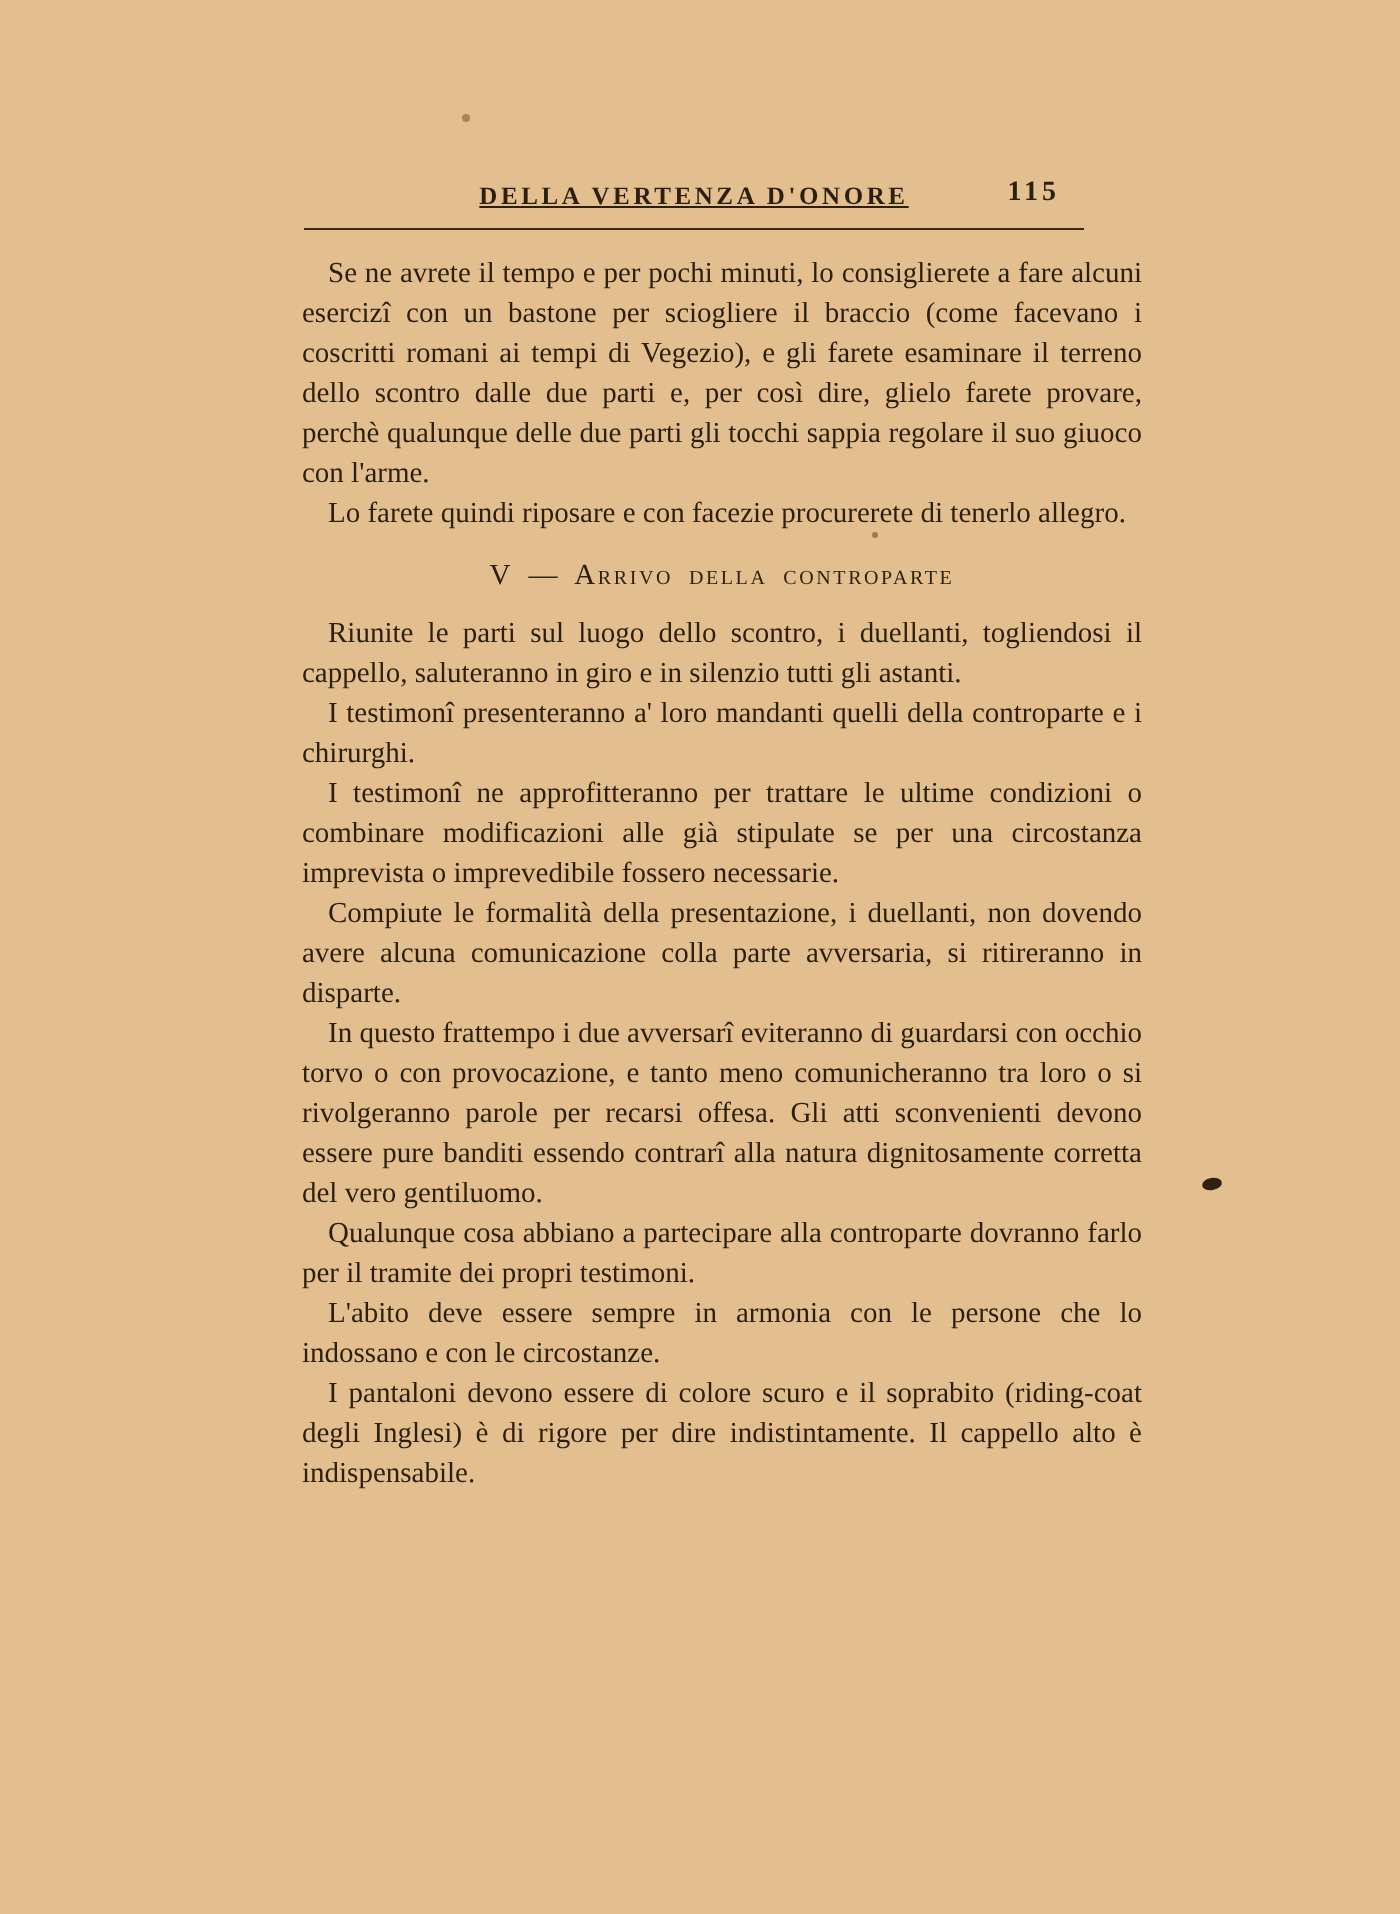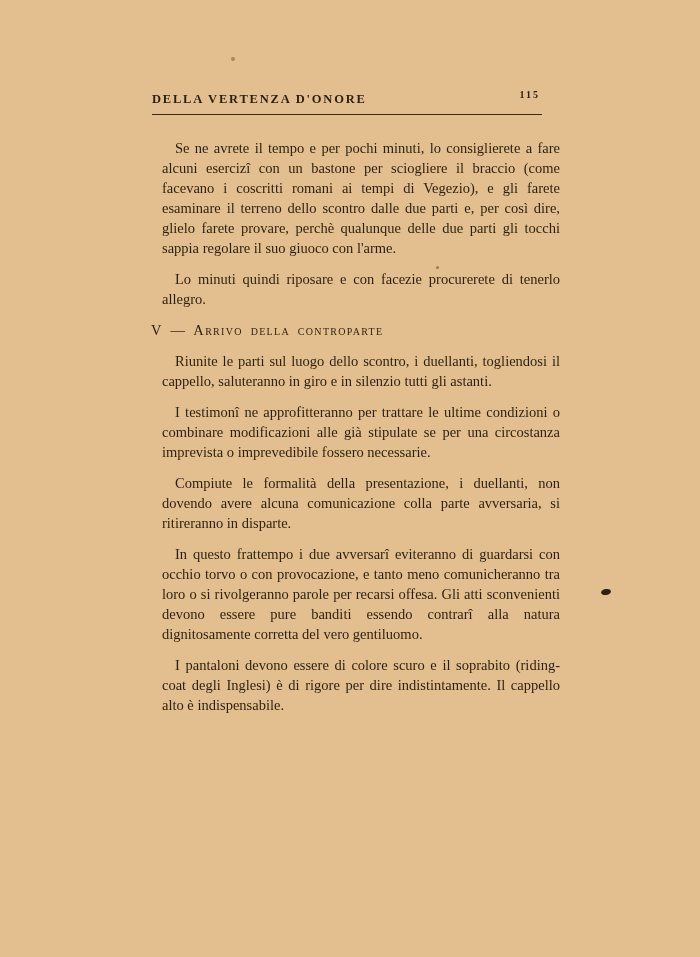--- a/index.html
+++ b/index.html
@@ -11,52 +11,54 @@
     color: var(--ink, #2b1f10);
     font-family:"Liberation Serif","DejaVu Serif",serif;
     overflow:hidden;
   }
   
   .header {
     position:absolute;
     left:152px; top:89px; width:390px;
     border-bottom:1.6px solid var(--rule, #3a2a14);
     padding-bottom:7px;
+    text-align:center;
+    text-decoration:underline;
   }
   .title {
     font-size:12.5px;
     font-weight:bold;
     letter-spacing:1.8px;
     white-space:nowrap;
   }
   .pagenum {
     position:absolute;
-    right:2px; top:0;
-    font-size:10px;
+    right:12px; top:0;
+    font-size:14px;
     font-weight:bold;
     letter-spacing:2px;
   }
   
   .body {
     position:absolute;
     left:151px; top:127px; width:420px;
     font-size:14.5px;
     line-height:20px;
     text-align:justify;
     text-justify:inter-word;
   }
-  .para { margin:11px; text-indent:13px; }
+  .para { margin:0; text-indent:13px; }
   .heading {
     margin:11px 0 9px;
     font-size:14.5px;
     font-weight:normal;
     font-variant:small-caps;
     letter-spacing:1.3px;
     word-spacing:3px;
-    text-align:left;
+    text-align:center;
     text-indent:0;
   }
   .ital { }
   
   .speck { position:absolute; border-radius:50%; }
   .speck-top  { left:231px; top:57px;  width:4px; height:4px; background:#9c7c50; opacity:.85; }
   .speck-dot  { left:436px; top:266px; width:3px; height:3px; background:#8a6a42; opacity:.8; }
   .speck-mid  { left:601px; top:589px; width:10px; height:6px; background:#2e2012;
                 transform:rotate(-10deg); }
 </style>
@@ -67,29 +69,32 @@
 
   <div class="speck speck-top"></div>
 
   <div class="header">
     <span class="title">DELLA VERTENZA D'ONORE</span>
     <span class="pagenum">115</span>
   </div>
 
   <div class="body">
     <p class="para">Se ne avrete il tempo e per pochi minuti, lo consiglierete a fare alcuni esercizî con un bastone per sciogliere il braccio (come facevano i coscritti romani ai tempi di Vegezio), e gli farete esaminare il terreno dello scontro dalle due parti e, per così dire, glielo farete provare, perchè qualunque delle due parti gli tocchi sappia regolare il suo giuoco con l'arme.</p>
-    <p class="para">Lo minuti quindi riposare e con facezie procurerete di tenerlo allegro.</p>
+    <p class="para">Lo farete quindi riposare e con facezie procurerete di tenerlo allegro.</p>
 
     <h2 class="heading">V — Arrivo della controparte</h2>
 
     <p class="para">Riunite le parti sul luogo dello scontro, i duellanti, togliendosi il cappello, saluteranno in giro e in silenzio tutti gli astanti.</p>
+    <p class="para">I testimonî presenteranno a' loro mandanti quelli della controparte e i chirurghi.</p>
     <p class="para">I testimonî ne approfitteranno per trattare le ultime condizioni o combinare modificazioni alle già stipulate se per una circostanza imprevista o imprevedibile fossero necessarie.</p>
     <p class="para">Compiute le formalità della presentazione, i duellanti, non dovendo avere alcuna comunicazione colla parte avversaria, si ritireranno in disparte.</p>
     <p class="para">In questo frattempo i due avversarî eviteranno di guardarsi con occhio torvo o con provocazione, e tanto meno comunicheranno tra loro o si rivolgeranno parole per recarsi offesa. Gli atti sconvenienti devono essere pure banditi essendo contrarî alla natura dignitosamente corretta del vero gentiluomo.</p>
+    <p class="para">Qualunque cosa abbiano a partecipare alla controparte dovranno farlo per il tramite dei propri testimoni.</p>
 
 
+    <p class="para">L'abito deve essere sempre in armonia con le persone che lo indossano e con le circostanze.</p>
     <p class="para"><span>I pantaloni devono essere di colore scuro e il soprabito </span><span class="ital">(riding-coat</span><span> degli Inglesi) è di rigore per dire indistintamente. Il cappello alto è indispensabile.</span></p>
   </div>
 
   <div class="speck speck-dot"></div>
   <div class="speck speck-mid"></div>
 
 </div>
 
 </body></html>

